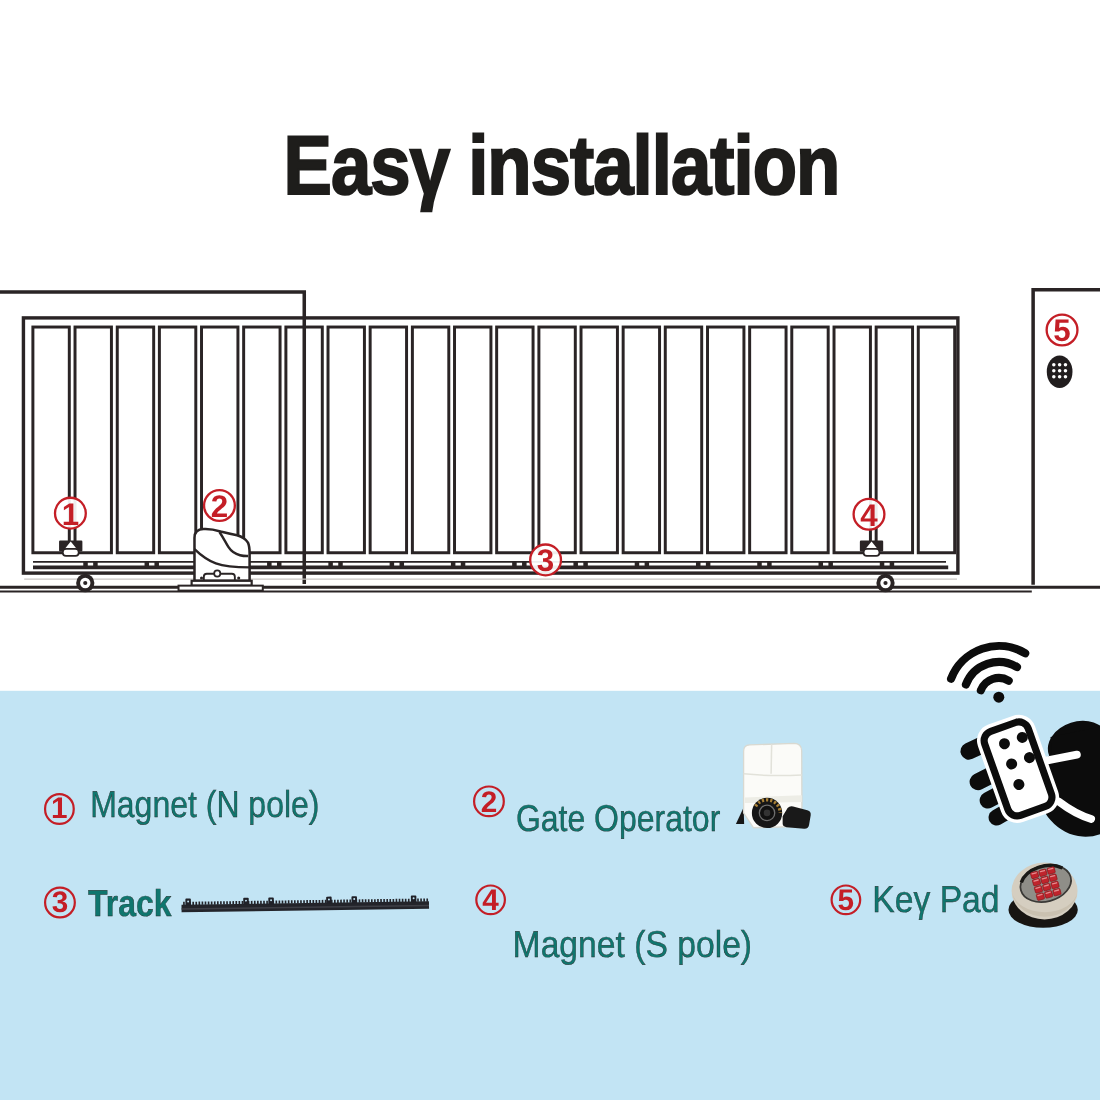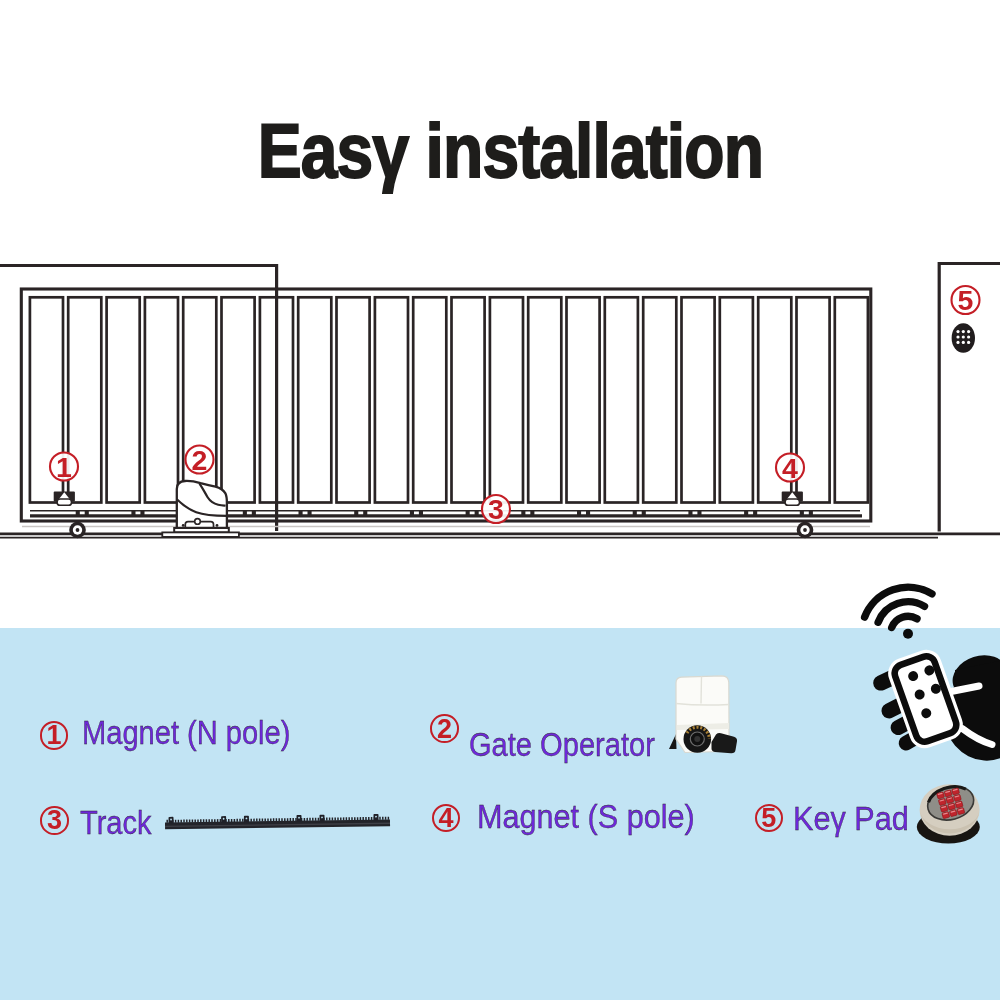--- a/index.html
+++ b/index.html
@@ -1,20 +1,20 @@
 <!DOCTYPE html>
 <html><head>
 <meta charset="utf-8">
 <style>
 html,body{margin:0;padding:0;width:1000px;height:1000px;background:#ffffff;overflow:hidden;}
 body{font-family:"Liberation Sans",sans-serif;position:relative;}
 #blue{position:absolute;left:0;top:628px;width:1000px;height:372px;background:#c2e4f4;}
 #title{position:absolute;top:104.5px;left:10px;width:1000px;text-align:center;font-weight:bold;font-size:76px;color:#1e1d1b;letter-spacing:-1px;white-space:nowrap;line-height:1.2;-webkit-text-stroke:1.9px #1e1d1b;}
 #title span{display:inline-block;transform:scaleX(0.867);transform-origin:50% 50%;}
-.lbl{position:absolute;color:#6d28d9;font-size:34px;white-space:nowrap;line-height:39px;-webkit-text-stroke:0.35px #2b2a29;}
+.lbl{position:absolute;color:#0f766e;font-size:34px;white-space:nowrap;line-height:39px;-webkit-text-stroke:0.35px #2b2a29;}
 .lbl span{display:inline-block;transform:scaleX(0.855);transform-origin:0 50%;}
 .num{position:absolute;box-sizing:border-box;border:2.3px solid #c41e26;border-radius:50%;width:28.6px;height:28.6px;color:#c41e26;font-weight:bold;font-size:27px;display:flex;align-items:center;justify-content:center;padding-top:1px;}
 svg{position:absolute;}
 </style>
 </head>
 <body>
 <div id="blue"></div>
 <div id="title"><span>Easγ installation</span></div>
 
 <svg id="diagram" width="1000" height="560" viewBox="0 0 1000 560" style="left:0;top:0;">
@@ -135,23 +135,23 @@
     <text x="790" y="477.9">4</text>
     <text x="965.5" y="310.4">5</text>
   </g>
 </svg>
 
 <div class="num" style="left:39.7px;top:721px;">1</div>
 <div class="lbl" style="left:81.5px;top:712.5px;"><span>Magnet (N pole)</span></div>
 <div class="num" style="left:430.3px;top:714.3px;">2</div>
 <div class="lbl" style="left:469px;top:712.5px;margin-top:12px;"><span>Gate Operator</span></div>
 <div class="num" style="left:40.3px;top:806.2px;">3</div>
-<div class="lbl" style="left:80px;top:803px;"><span>Track</span></div>
+<div class="lbl" style="left:80px;top:803px;font-weight:bold;"><span>Track</span></div>
 <div class="num" style="left:431.7px;top:803.7px;">4</div>
-<div class="lbl" style="left:466px;top:797px;margin-left:11px;"><span style="transform:scaleX(0.9)">Magnet (S pole)</span></div>
+<div class="lbl" style="left:466px;top:840px;"><span style="transform:scaleX(0.9)">Magnet (S pole)</span></div>
 <div class="num" style="left:754.5px;top:803.7px;">5</div>
 <div class="lbl" style="left:792.5px;top:798.5px;"><span style="transform:scaleX(0.9)">Keγ Pad</span></div>
 
 <svg id="remote" width="160" height="205" viewBox="0 0 160 205" style="left:843px;top:568px;">
   <g fill="none" stroke="#0c0c0c" stroke-linecap="round">
     <path d="M48.7 59.5 A17.5 17.5 0 0 1 74.0 50.8" stroke-width="7.4"></path>
     <path d="M35.1 54.3 A32 32 0 0 1 81.5 38.4" stroke-width="7.4"></path>
     <path d="M21.6 49.1 A46.5 46.5 0 0 1 89.0 25.9" stroke-width="7.4"></path>
   </g>
   <circle cx="65" cy="65.8" r="5" fill="#0c0c0c"></circle>

